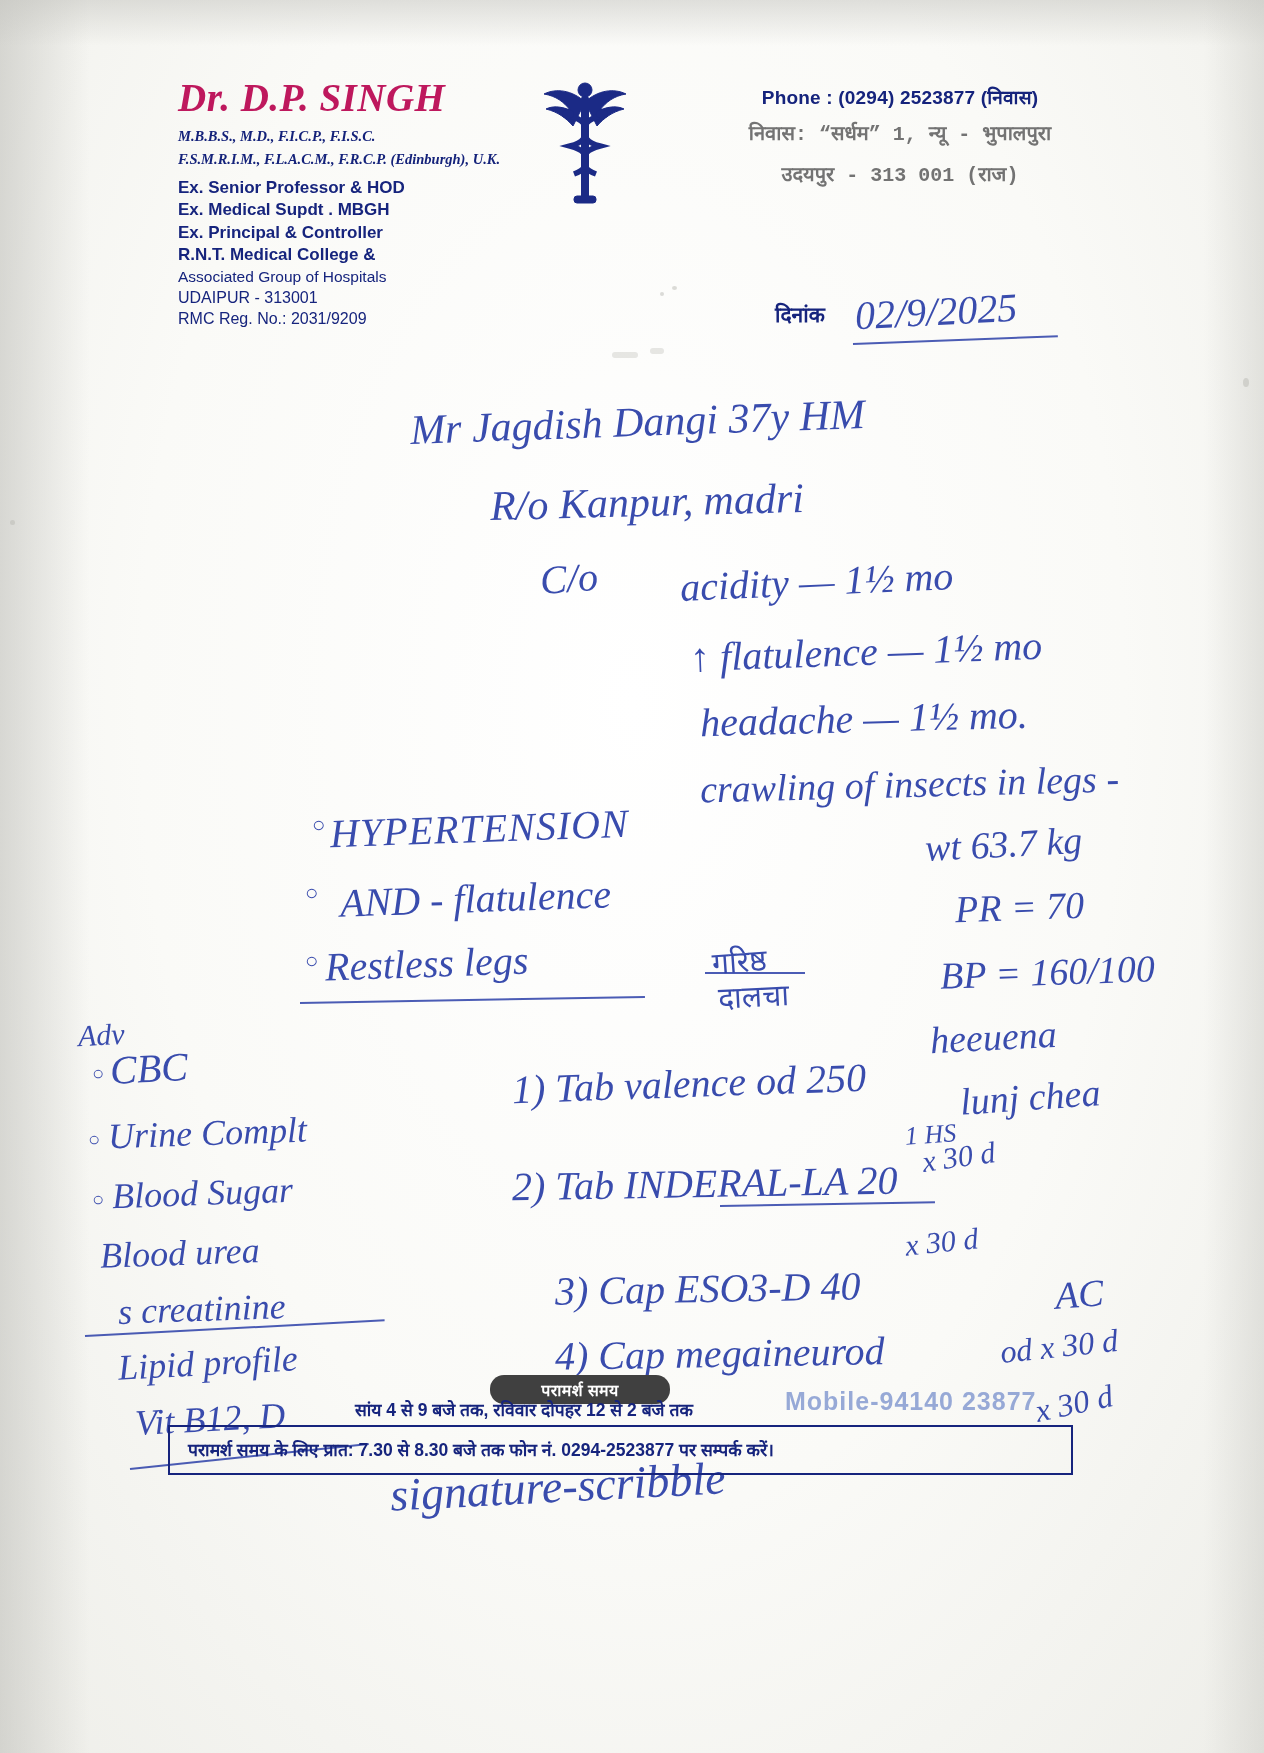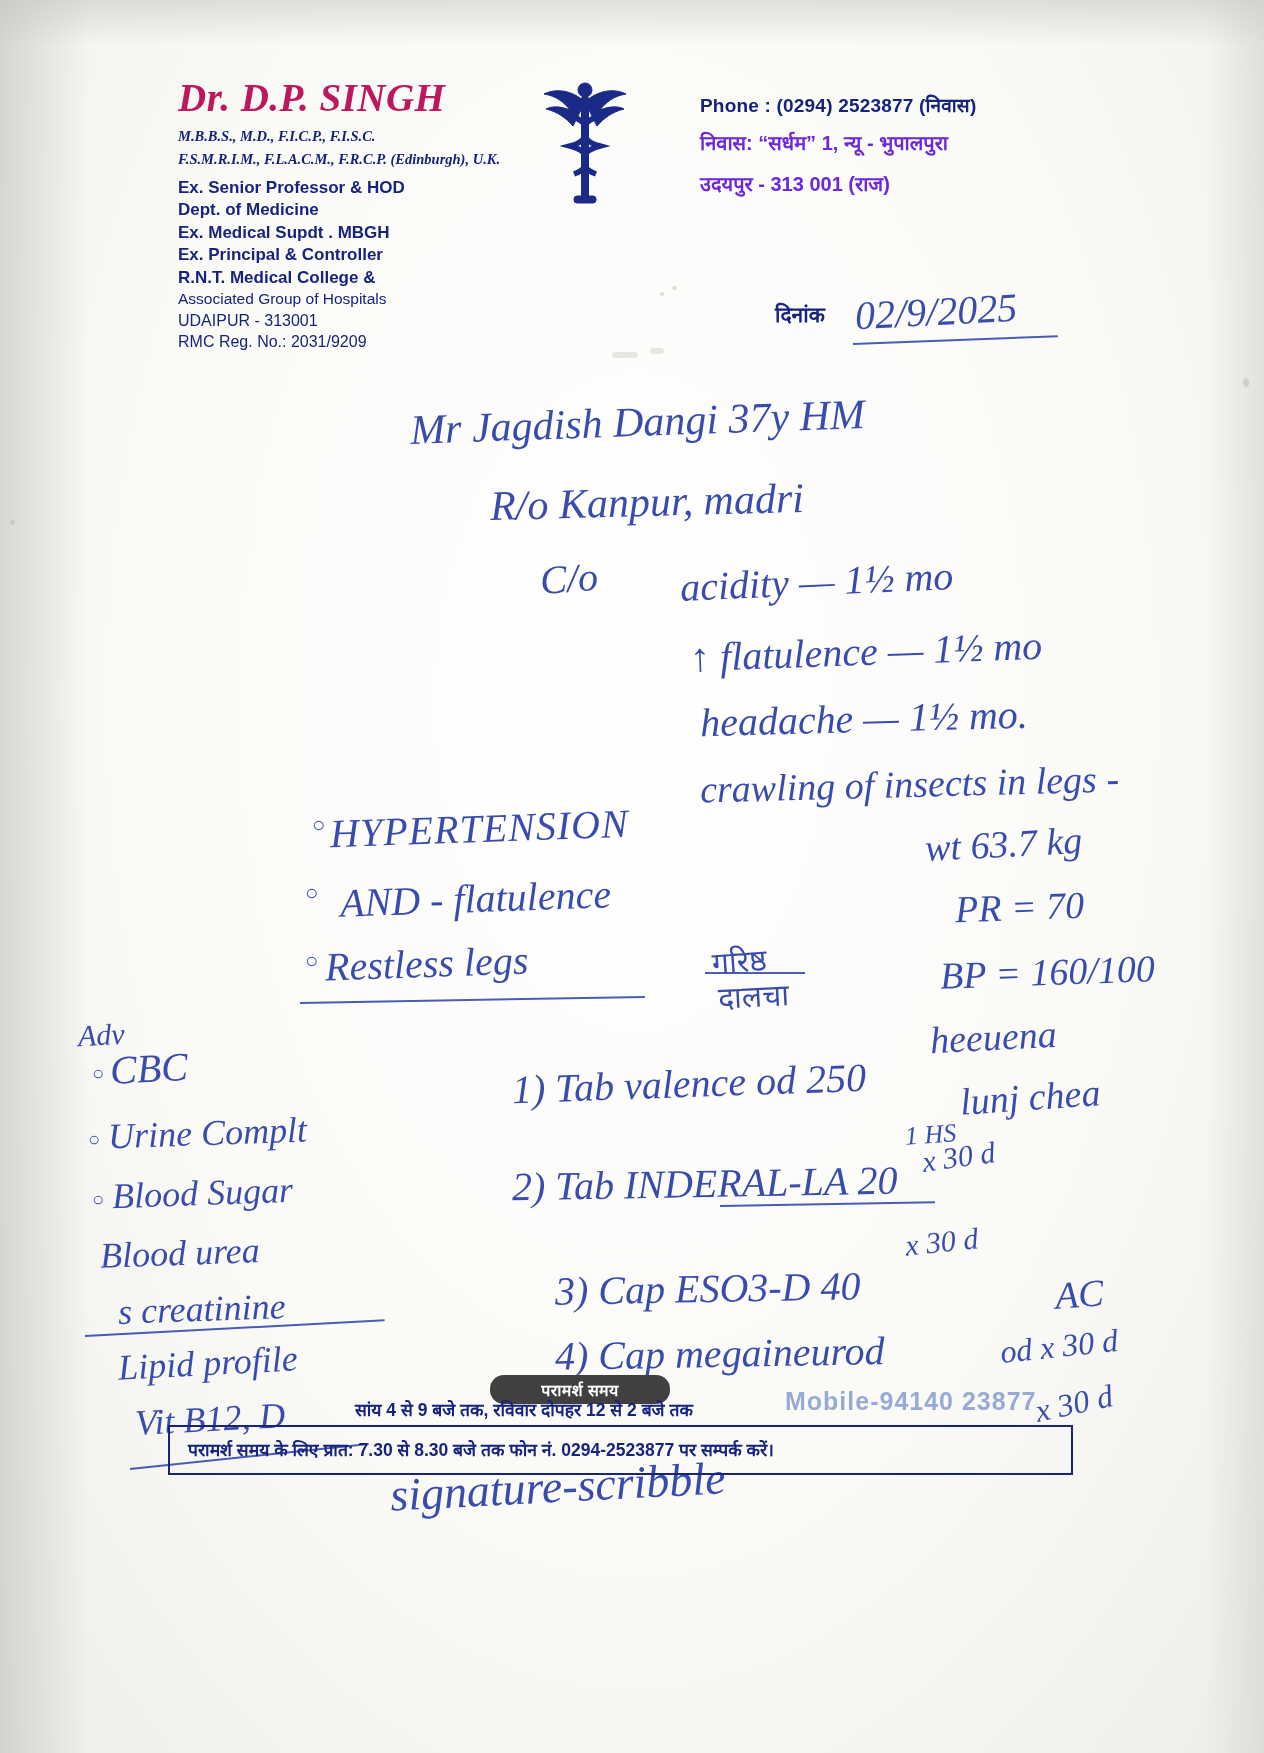--- a/index.html
+++ b/index.html
@@ -104,44 +104,45 @@
     position: absolute;
     left: 530px;
     top: 76px;
     width: 110px;
     height: 130px;
   }
 
   .lh-right {
     position: absolute;
     left: 700px;
-    top: 92px;
+    top: 84px;
     width: 400px;
+    text-align: center;
     color: #16247d;
   }
   .phone-line {
     font-family: "Liberation Sans", sans-serif;
     font-weight: bold;
     font-size: 19px;
     color: #15237c;
     letter-spacing: 0.2px;
   }
   .hindi-name {
     font-family: "Liberation Sans", sans-serif;
     font-weight: bold;
     font-size: 42px;
     color: #16247d;
     margin-top: 6px;
     line-height: 1.15;
   }
   .hindi-addr {
-    font-family: Liberation Sans, sans-serif;
+    font-family: Liberation Mono, monospace;
     font-weight: bold;
     font-size: 20px;
-    color: #6d28d9;
+    color: #737373;
     margin-top: 10px;
     line-height: 1.5;
   }
 
   .date-label {
     position: absolute;
     left: 775px;
     top: 300px;
     font-family: "Liberation Sans", sans-serif;
     font-weight: bold;
@@ -242,21 +243,20 @@
   <div class="speck" style="left:650px;top:348px;width:14px;height:6px;border-radius:3px;opacity:.35;"></div>
 
   <div class="letterhead">
 
     <div class="lh-left">
       <div class="doc-name">Dr. D.P. SINGH</div>
       <div class="degrees">M.B.B.S., M.D., F.I.C.P., F.I.S.C.</div>
       <div class="degrees" style="margin-top:2px;">F.S.M.R.I.M., F.L.A.C.M., F.R.C.P. (Edinburgh), U.K.</div>
       <div class="roles">
         <div>Ex. Senior Professor &amp; HOD</div>
-        <div>Dept. of Medicine</div>
         <div>Ex. Medical Supdt . MBGH</div>
         <div>Ex. Principal &amp; Controller</div>
         <div>R.N.T. Medical College &amp;</div>
         <div class="thin">Associated Group of Hospitals</div>
         <div class="small">UDAIPUR  - 313001</div>
         <div class="small">RMC Reg. No.: 2031/9209</div>
       </div>
     </div>
 
     <div class="caduceus">

